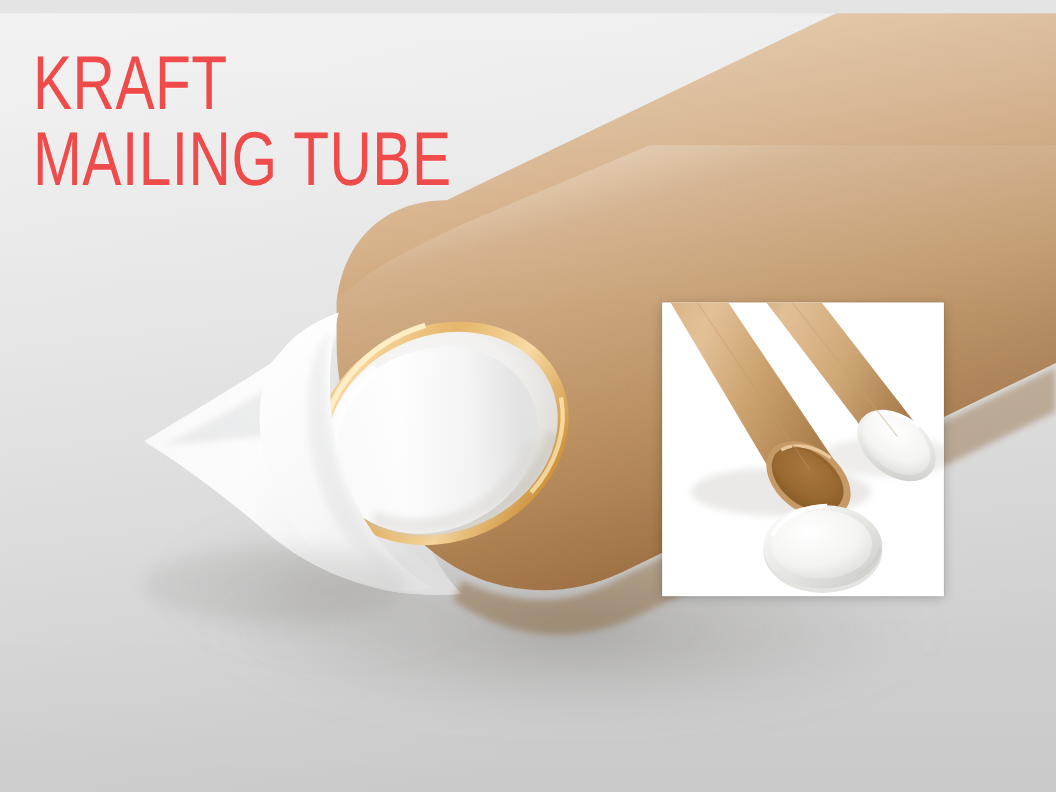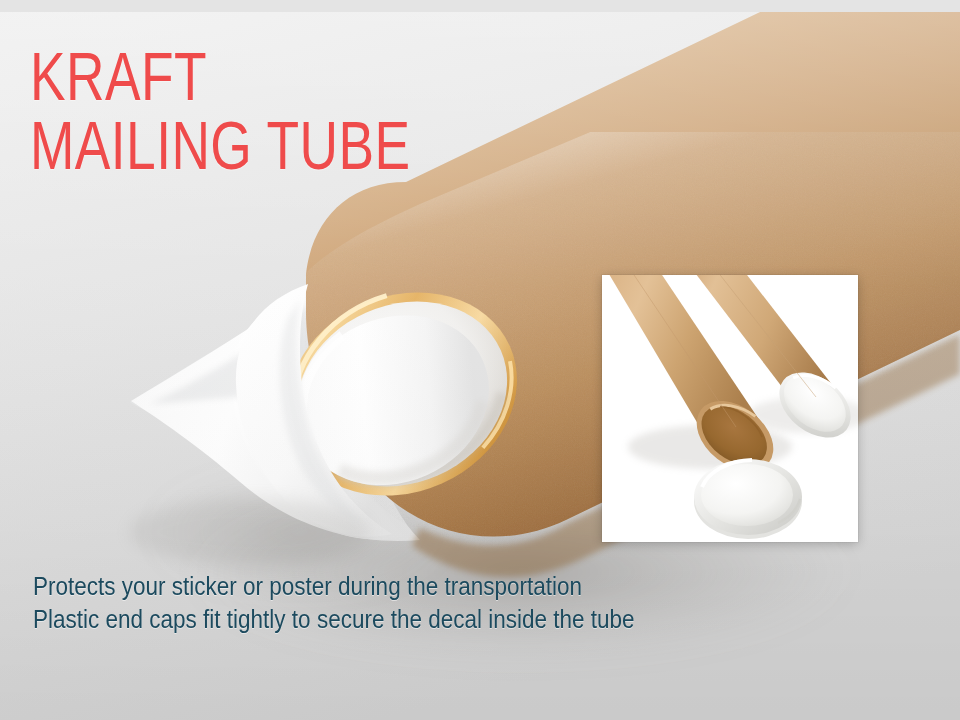--- a/index.html
+++ b/index.html
@@ -358,19 +358,15 @@
       <g transform="translate(146,222)">
         <ellipse cx="0" cy="4" rx="54" ry="38" fill="#e3e3e0"></ellipse>
         <ellipse cx="0" cy="0" rx="54" ry="38" fill="url(#iCapRim)"></ellipse>
         <ellipse cx="-1" cy="-2" rx="46" ry="31" fill="url(#iCap)"></ellipse>
         <path d="M -46,-10 A 54,38 0 0 1 4,-37" fill="none" stroke="#ffffff" stroke-width="4"></path>
         <path d="M 30,26 A 54,38 0 0 0 52,2" fill="none" stroke="#cfcfcb" stroke-width="2.4" opacity=".8"></path>
       </g>
     </svg>
   </div>
 
-  <div class="copy copy-block">
-    <div>Protects your sticker or poster during the transportation</div>
-    <div>Plastic end caps fit tightly to secure the decal inside the tube</div>
-  </div>
 
 
 </div>
 
 </body></html>

